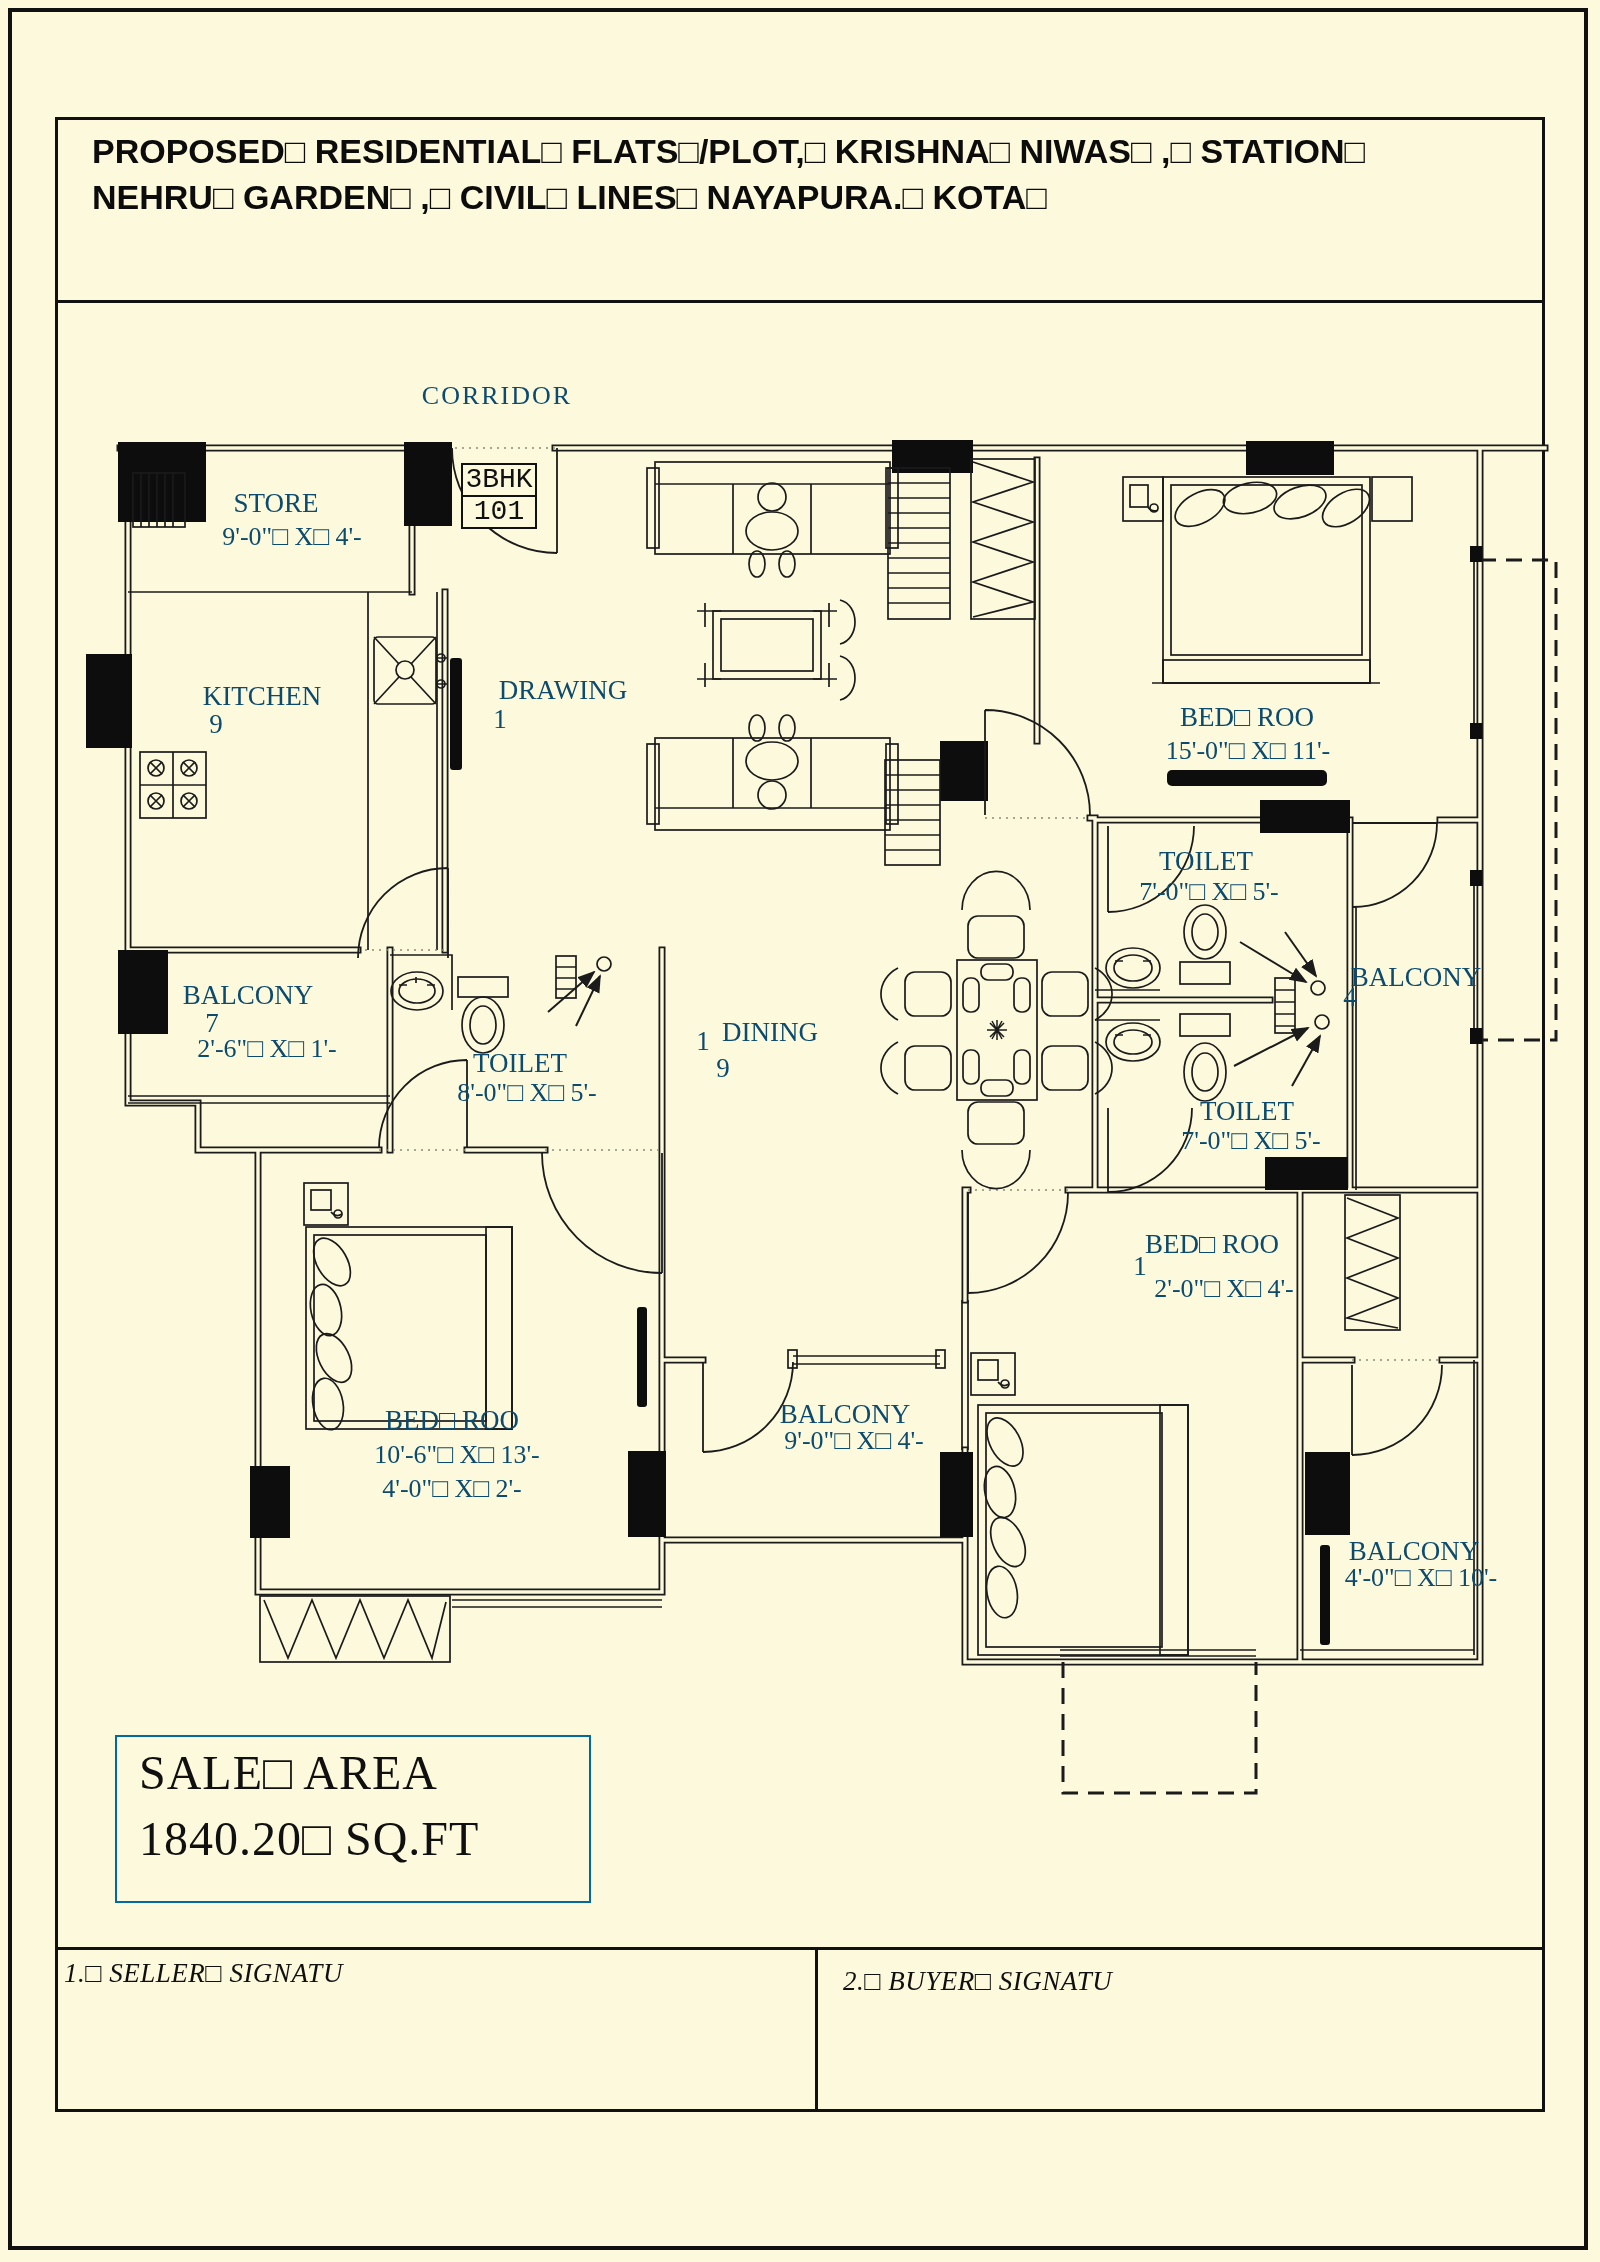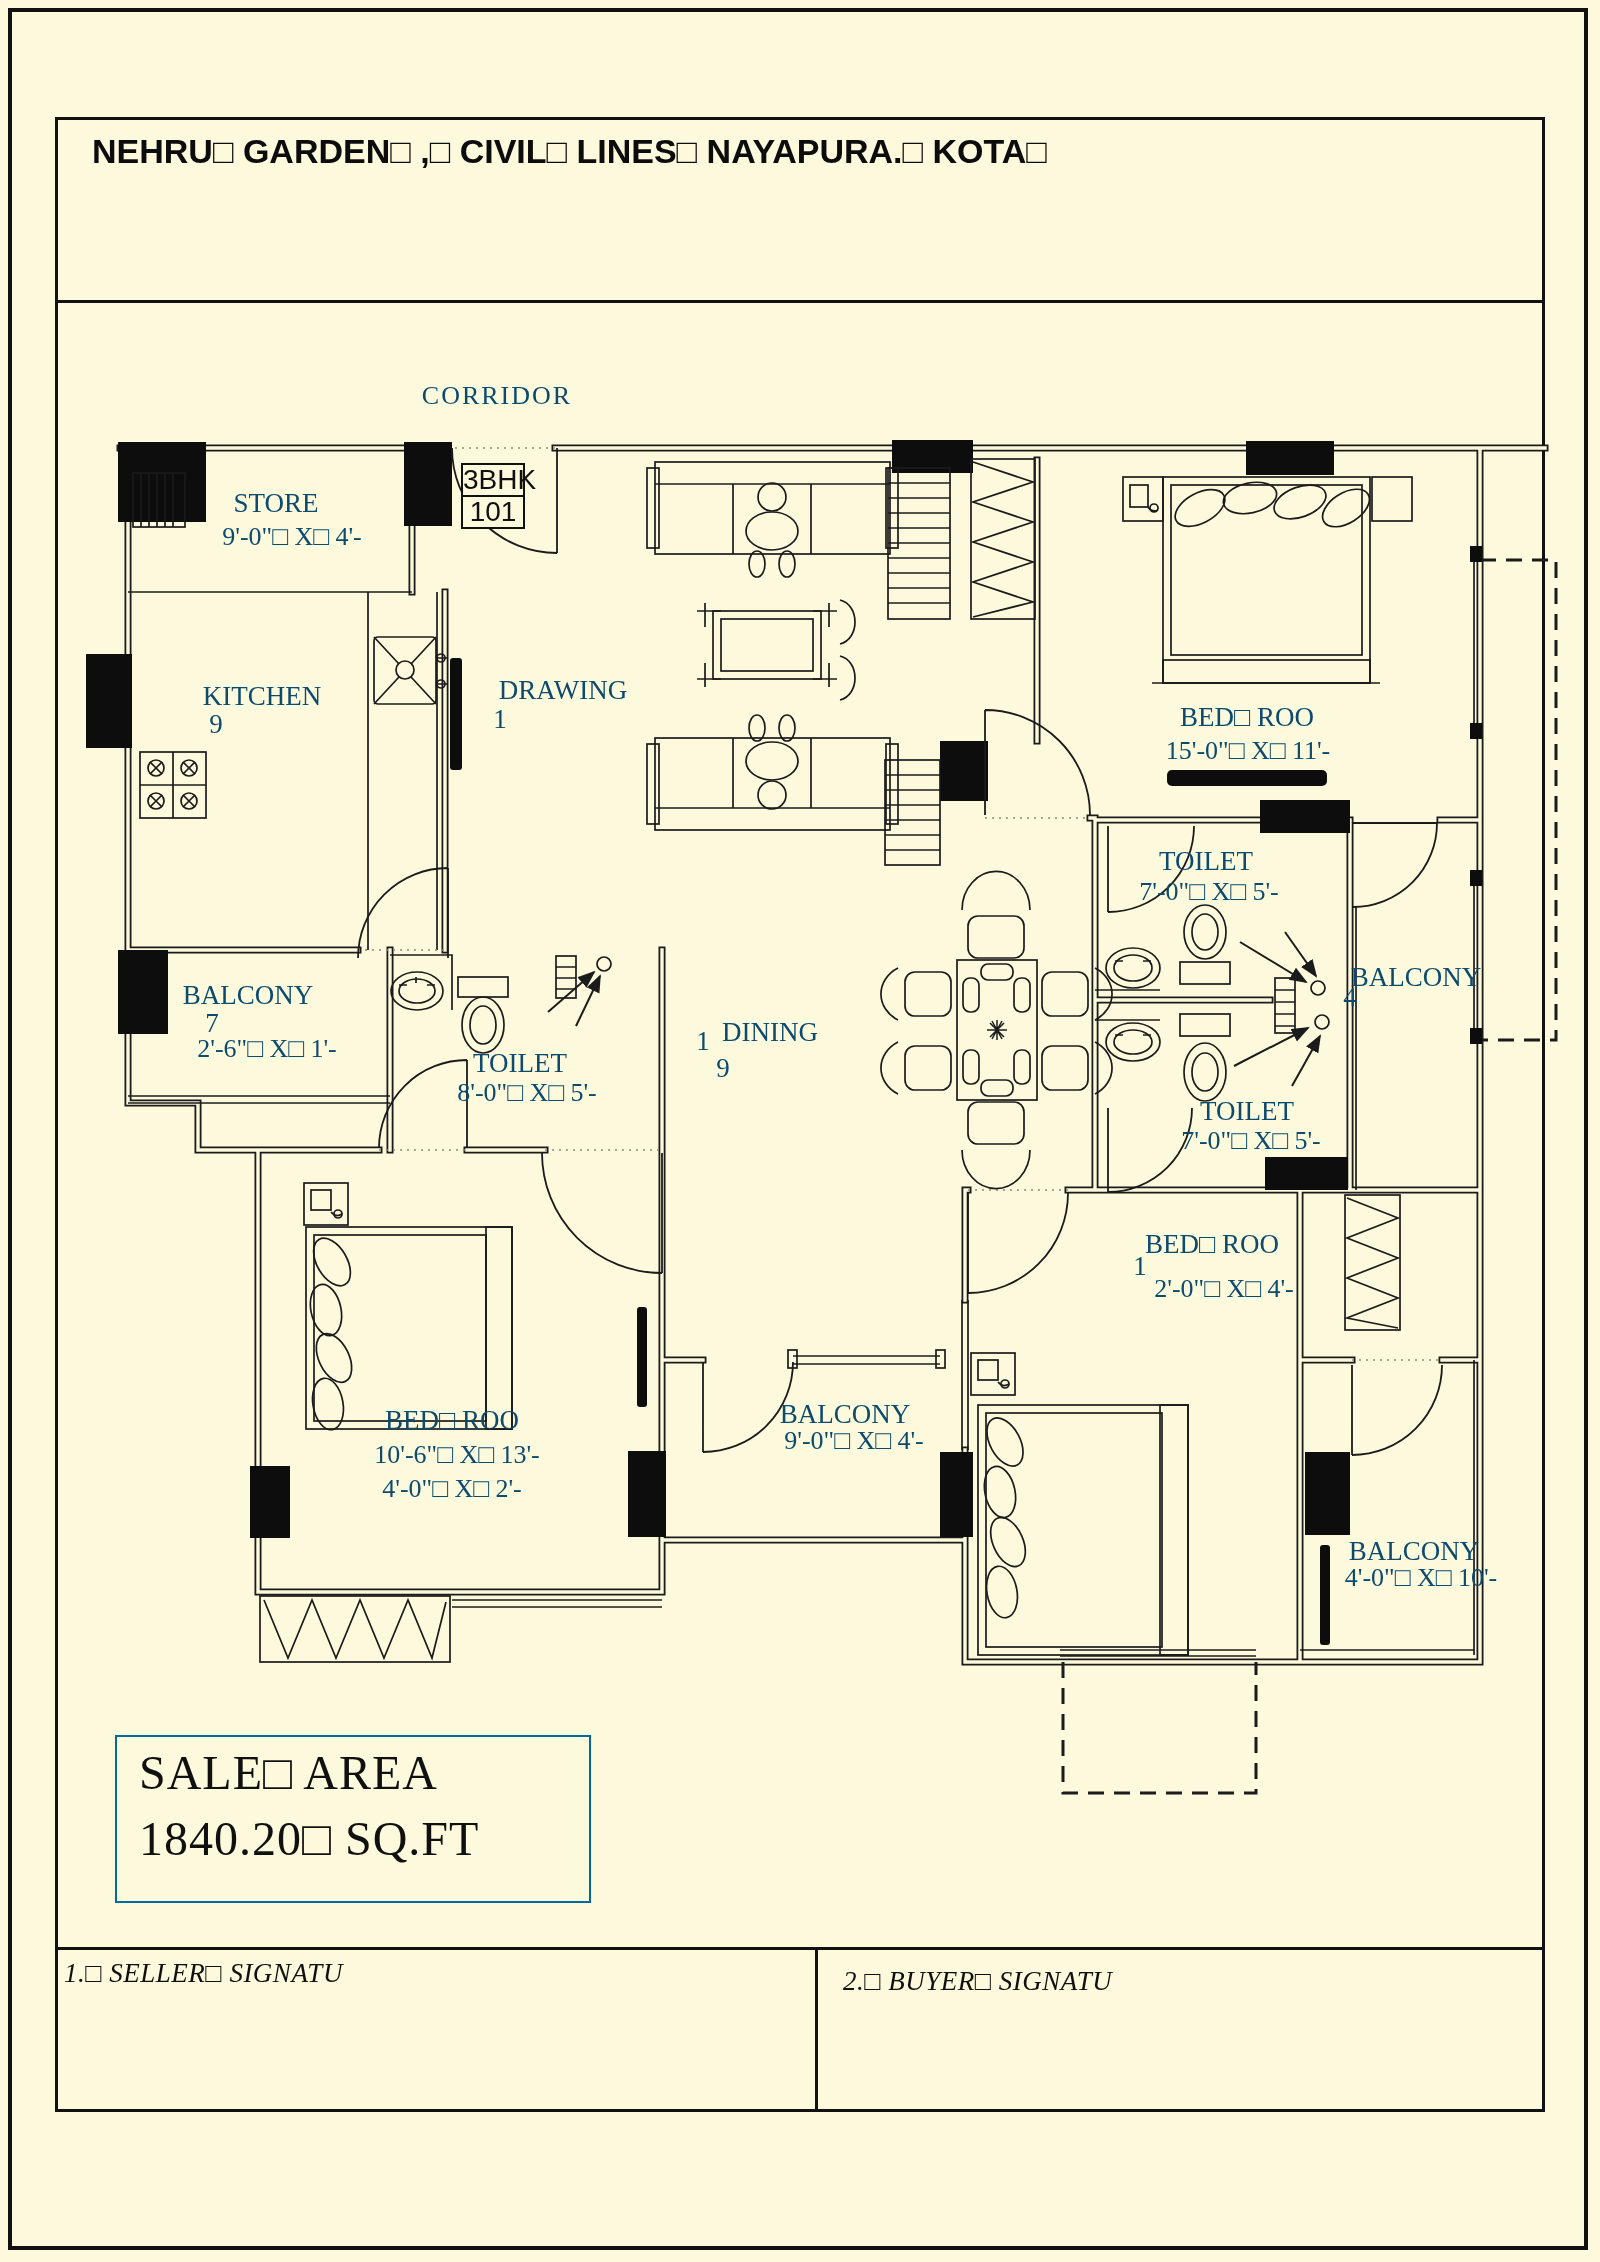--- a/index.html
+++ b/index.html
@@ -5,21 +5,21 @@
   html,body{margin:0;padding:0;background:#fdf9dc;}
   #page{position:relative;width:1600px;height:2262px;background:#fdf9dc;font-family:"Liberation Serif",serif;color:#101010;overflow:hidden;}
   #outer-border{position:absolute;left:8px;top:8px;width:1580px;height:2242px;border:4px solid #111;box-sizing:border-box;}
   #frame{position:absolute;left:55px;top:117px;width:1490px;height:1995px;border:3px solid #111;box-sizing:border-box;}
   .hline{position:absolute;background:#111;height:3px;}
   .vline{position:absolute;background:#111;width:3px;}
   #title{position:absolute;left:92px;top:128px;width:1430px;font-family:"Liberation Sans",sans-serif;font-weight:bold;font-size:34px;line-height:46px;letter-spacing:0px;color:#0c0c0c;}
   .lbl{position:absolute;transform:translate(-50%,-50%);font-family:"Liberation Serif",serif;font-size:27px;white-space:nowrap;color:#0c4a6e;}
   .lbl.dims{font-size:26px;}
   .lbl.corridor{letter-spacing:2px;font-size:26px;}
-  #unit-badge{position:absolute;left:461px;top:463px;width:64px;border:2px solid #111;background:#fdf9dc;font-family:Liberation Sans, sans-serif;text-align:center;box-sizing:border-box;}
+  #unit-badge{position:absolute;left:461px;top:463px;width:76px;border:2px solid #111;background:#fdf9dc;font-family:Liberation Mono, monospace;text-align:center;box-sizing:border-box;}
   #unit-badge .r1{font-size:28px;line-height:30px;border-bottom:2px solid #111;}
   #unit-badge .r2{font-size:28px;line-height:30px;}
   #sale-box{position:absolute;left:115px;top:1735px;width:476px;height:168px;border:2px solid #0369a1;box-sizing:border-box;}
   #sale-box .s1{position:absolute;left:22px;top:8px;font-size:48px;letter-spacing:1px;}
   #sale-box .s2{position:absolute;left:22px;top:74px;font-size:48px;letter-spacing:1px;}
   .sig{position:absolute;font-size:27px;letter-spacing:0.5px;font-style:italic;}
   svg{position:absolute;left:0;top:0;}
   .w-out{stroke:#1b1b1b;stroke-width:7;fill:none;stroke-linecap:square;}
   .w-in{stroke:#fdf9dc;stroke-width:3.4;fill:none;stroke-linecap:square;}
   .thin{stroke:#1b1b1b;stroke-width:1.7;fill:none;}
@@ -33,20 +33,21 @@
 <body>
 
 <div id="page">
   <div id="outer-border"></div>
   <div id="frame"></div>
   <div class="hline" style="left:55px;top:300px;width:1490px;"></div>
   <div class="hline" style="left:55px;top:1947px;width:1490px;"></div>
   <div class="vline" style="left:815px;top:1947px;height:163px;"></div>
 
   <div id="title">
+    <div>PROPOSED□ RESIDENTIAL□ FLATS□/PLOT,□ KRISHNA□ NIWAS□ ,□ STATION□</div>
     <div>NEHRU□ GARDEN□ ,□ CIVIL□ LINES□ NAYAPURA.□ KOTA□</div>
   </div>
 
   <svg width="1600" height="2262" viewBox="0 0 1600 2262">
     <defs>
       <marker id="ah" markerWidth="9" markerHeight="8" refX="8" refY="3.5" orient="auto">
         <path d="M0,0 L9,3.5 L0,7 Z" fill="#1b1b1b"></path>
       </marker>
     </defs>
 

